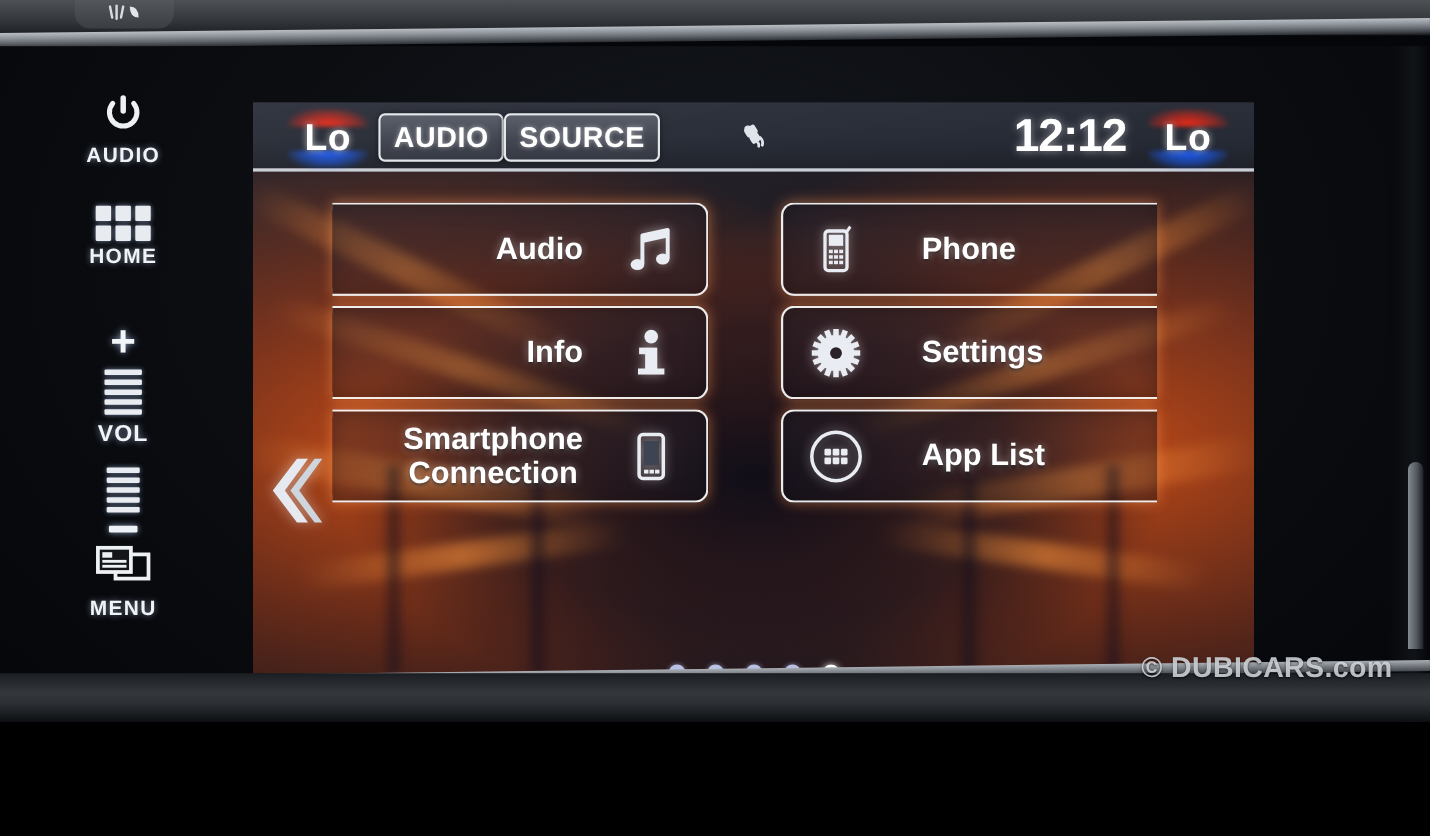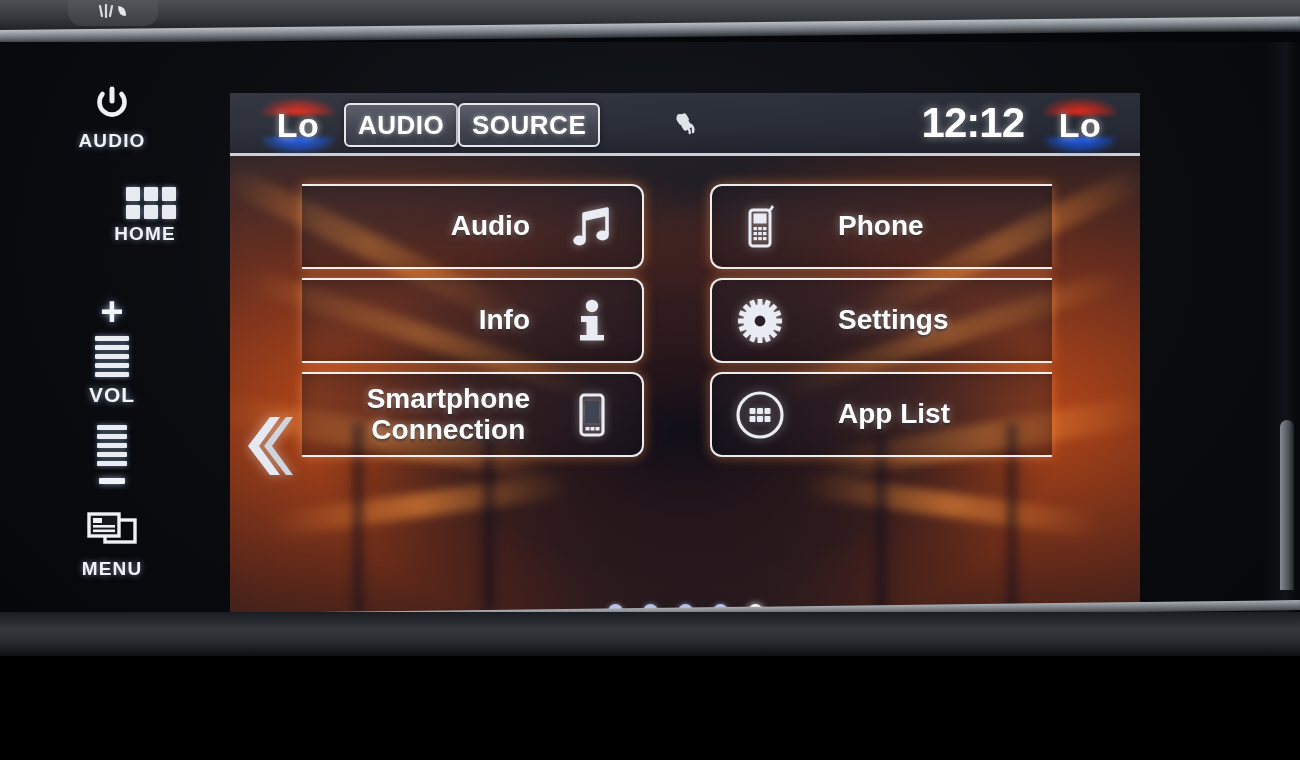--- a/index.html
+++ b/index.html
@@ -370,21 +370,21 @@
     <div class="hw-btn" style="top:14px;">
       <span class="hw-icon">
         <svg width="38" height="38" viewBox="0 0 38 38">
           <path d="M19 5 L19 17" stroke="#eef1f4" stroke-width="5" stroke-linecap="round"></path>
           <path d="M9.5 10 a12.5 12.5 0 1 0 19 0" stroke="#eef1f4" stroke-width="4.6" fill="none" stroke-linecap="round"></path>
         </svg>
       </span>
       <span class="hw-label">AUDIO</span>
     </div>
 
-    <div class="hw-btn" style="top:117px;align-items:flex-end;">
+    <div class="hw-btn" style="top:117px;">
       <span class="hw-icon grid-icon">
         <i></i>
           <i></i>
           <i></i>
           <i></i>
           <i></i>
           <i></i>
       </span>
       <span class="hw-label">HOME</span>
     </div>
@@ -402,21 +402,21 @@
       <span class="vol-bars small">
         <i></i>
           <i></i>
           <i></i>
           <i></i>
           <i></i>
       </span>
       <span class="vol-minus"></span>
     </div>
 
-    <div class="hw-btn" style="top:440px;text-align:right;">
+    <div class="hw-btn" style="top:424px;text-align:right;">
       <span class="hw-icon">
         <svg width="54" height="40" viewBox="0 0 54 40">
           <rect x="20" y="10" width="30" height="22" fill="none" stroke="#eef1f4" stroke-width="3.4"></rect>
           <rect x="4" y="4" width="30" height="22" fill="#14161a" stroke="#eef1f4" stroke-width="3.4"></rect>
           <rect x="8" y="8" width="9" height="5" fill="#eef1f4"></rect>
           <rect x="8" y="15" width="22" height="2.6" fill="#eef1f4"></rect>
           <rect x="8" y="19.5" width="22" height="2.6" fill="#eef1f4"></rect>
         </svg>
       </span>
       <span class="hw-label">MENU</span>
@@ -604,13 +604,14 @@
 
       <div class="glass"></div>
     </div>
   </div>
 
   <div class="dash-bottom-trim"></div>
   <div class="dash-bottom">
     <div class="dash-bottom-edge"></div>
   </div>
 
+  <div class="watermark">© DUBICARS.com</div>
 </div>
 
 </body></html>

